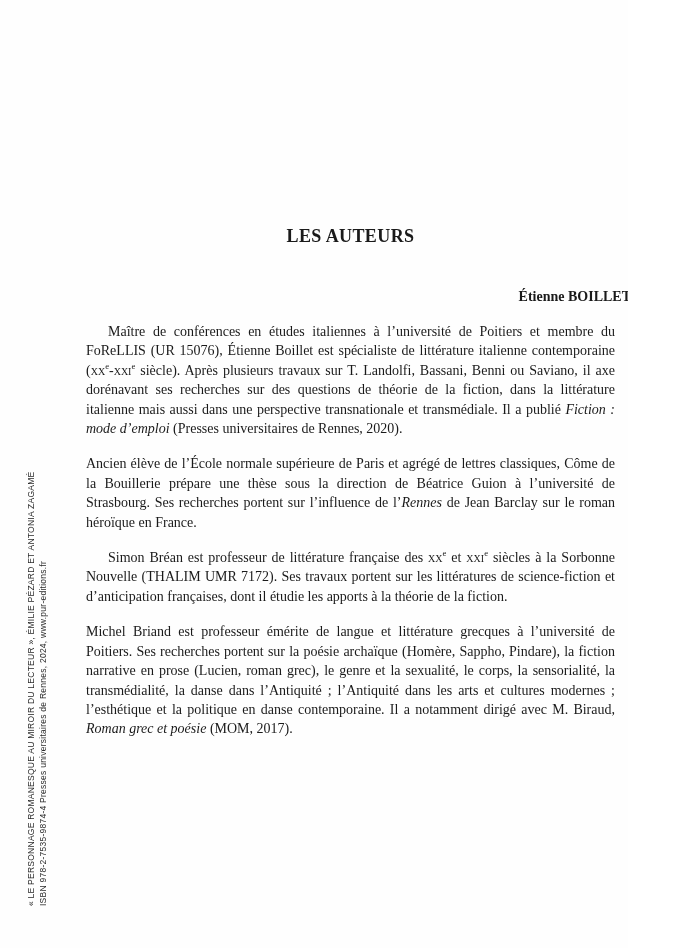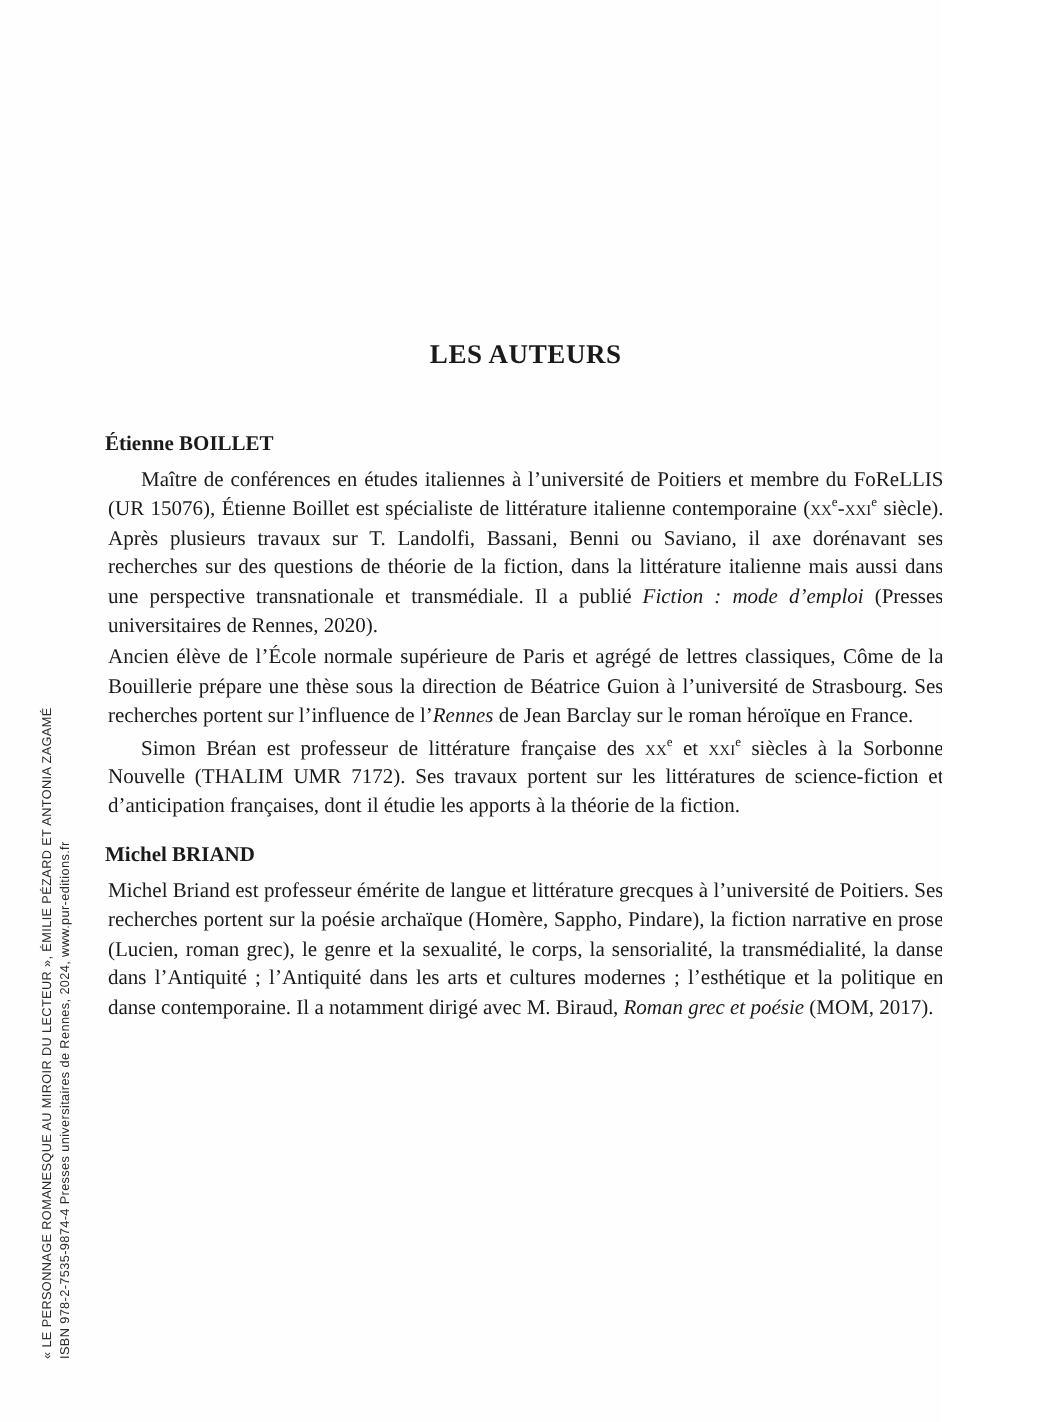--- a/index.html
+++ b/index.html
@@ -46,26 +46,27 @@
     line-height: 20px;
     font-weight: bold;
     text-align: center;
     letter-spacing: 0.4px;
   }
   .author-heading {
     margin: 14px 0 5px 0;
     font-size: 14px;
     line-height: 18px;
     font-weight: bold;
+    text-align: right;
   }
   .author-heading:first-of-type {
     margin-top: 0;
   }
   .bio {
-    margin: 2px;
+    margin: 16px;
     font-size: 14px;
     line-height: 19.4px;
     text-align: justify;
     hyphens: auto;
     -webkit-hyphens: auto;
   }
   .bio.indent {
     text-indent: 22px;
   }
   .it  { font-style: italic; }
@@ -86,18 +87,17 @@
 
     <h1 class="title">LES AUTEURS</h1>
 
     <h2 class="author-heading">Étienne BOILLET</h2>
     <p class="bio indent"><span>Maître de conférences en études italiennes à l’université de Poitiers et membre du FoReLLIS (UR 15076), Étienne Boillet est spécialiste de littérature italienne contemporaine (</span><span class="sc">xx</span><span class="sup">e</span><span>-</span><span class="sc">xxi</span><span class="sup">e</span><span> siècle). Après plusieurs travaux sur T. Landolfi, Bassani, Benni ou Saviano, il axe dorénavant ses recherches sur des questions de théorie de la fiction, dans la littérature italienne mais aussi dans une perspective transnationale et transmédiale. Il a publié </span><span class="it">Fiction : mode d’emploi</span><span> (Presses universitaires de Rennes, 2020).</span></p>
 
     <p class="bio"><span>Ancien élève de l’École normale supérieure de Paris et agrégé de lettres classiques, Côme de la Bouillerie prépare une thèse sous la direction de Béatrice Guion à l’université de Strasbourg. Ses recherches portent sur l’influence de l’</span><span class="it">Rennes</span><span> de Jean Barclay sur le roman héroïque en France.</span></p>
 
     <p class="bio indent"><span>Simon Bréan est professeur de littérature française des </span><span class="sc">xx</span><span class="sup">e</span><span> et </span><span class="sc">xxi</span><span class="sup">e</span><span> siècles à la Sorbonne Nouvelle (THALIM UMR 7172). Ses travaux portent sur les littératures de science-fiction et d’anticipation françaises, dont il étudie les apports à la théorie de la fiction.</span></p>
 
-    <h2 class="author-heading">Michel BRIAND</h2>
     <p class="bio"><span>Michel Briand est professeur émérite de langue et littérature grecques à l’université de Poitiers. Ses recherches portent sur la poésie archaïque (Homère, Sappho, Pindare), la fiction narrative en prose (Lucien, roman grec), le genre et la sexualité, le corps, la sensorialité, la transmédialité, la danse dans l’Antiquité ; l’Antiquité dans les arts et cultures modernes ; l’esthétique et la politique en danse contemporaine. Il a notamment dirigé avec M. Biraud, </span><span class="it">Roman grec et poésie</span><span> (MOM, 2017).</span></p>
 
   </div>
 
 </div>
 
 </body></html>

